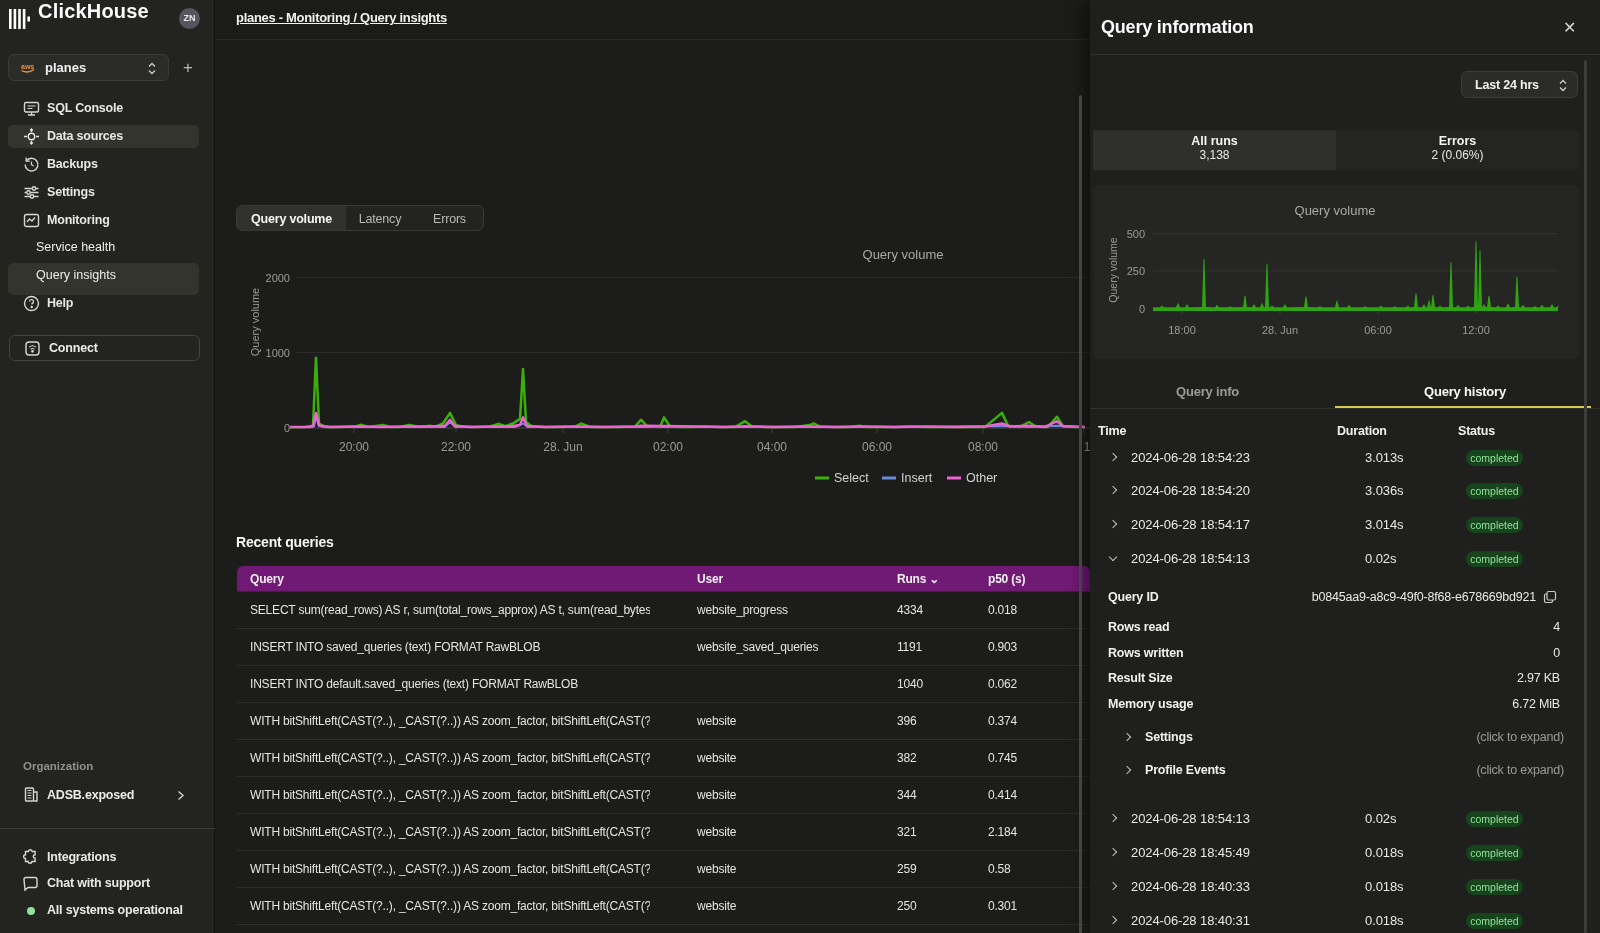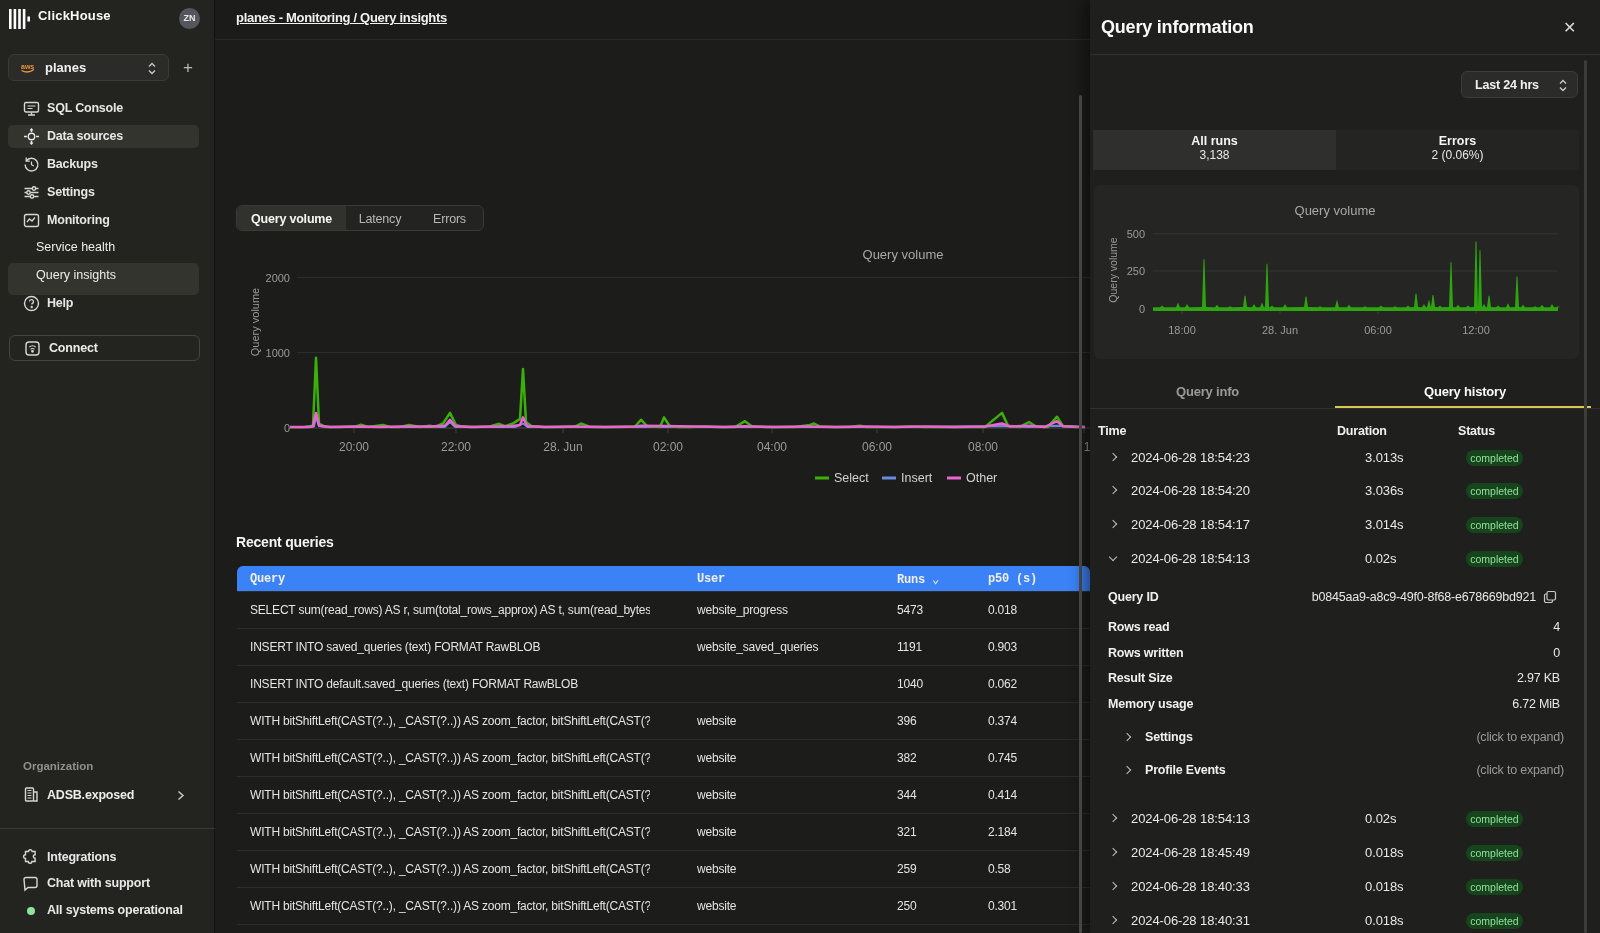--- a/index.html
+++ b/index.html
@@ -1,20 +1,20 @@
 <!DOCTYPE html>
 <html><head>
 <meta charset="utf-8">
 <style>
 * { margin:0; padding:0; box-sizing:border-box; }
 html,body { width:1600px; height:933px; overflow:hidden; background:#1b1b19; font-family:"Liberation Sans", sans-serif; }
 
 #sidebar { position:absolute; left:0; top:0; width:215px; height:933px; background:#232320; border-right:1px solid #111; }
 .sb-logo { position:absolute; left:9px; top:8px; }
-.sb-brand { position:absolute; left:38px; top:8px; font-size:13px; font-weight:700; color:#fafafa; letter-spacing:0.2px; }
+.sb-brand { position:absolute; left:38px; top:0; font-size:20px; font-weight:700; color:#fafafa; letter-spacing:0.2px; }
 .sb-av { position:absolute; left:179px; top:8px; width:21px; height:21px; border-radius:50%; background:#55555e; color:#e8e8e8; font-size:9px; font-weight:700; text-align:center; line-height:21px; }
 .sb-dd { position:absolute; left:8px; top:54px; width:161px; height:27px; background:#2b2b29; border:1px solid #3a3a37; border-radius:6px; }
 .sb-dd .txt { position:absolute; left:36px; top:5px; font-size:13px; font-weight:700; color:#f0f0f0; }
 .sb-plus { position:absolute; left:183px; top:58px; font-size:17px; color:#b9b9b6; font-weight:400; }
 .nav { position:absolute; left:8px; width:191px; height:23px; border-radius:5px; }
 .nav .ic { position:absolute; left:15px; top:3px; width:17px; height:17px; }
 .nav .tx { position:absolute; left:39px; top:4px; font-size:12.5px; font-weight:700; letter-spacing:-0.2px; color:#e6e6e4; }
 .nav .tx2 { position:absolute; left:28px; top:4px; font-size:12.5px; font-weight:400; color:#ececea; }
 .hl { background:#34342f; }
 #connect { position:absolute; left:9px; top:335px; width:191px; height:26px; border:1px solid #44443f; border-radius:6px; }
@@ -32,21 +32,21 @@
 .card .lb { position:absolute; left:15px; top:22px; font-size:13.5px; letter-spacing:-0.2px; color:#c9c9c6; }
 .card .vl { position:absolute; left:15px; top:45px; font-size:16px; font-weight:700; color:#fafafa; }
 #tabbar { position:absolute; left:21px; top:205px; width:248px; height:26px; background:#232321; border:1px solid #393936; border-radius:6px; overflow:hidden; }
 .tb { position:absolute; top:0; height:26px; font-size:12.5px; letter-spacing:-0.2px; line-height:26px; text-align:center; color:#b7b7b4; }
 .tb.on { background:#31312e; color:#f5f5f3; font-weight:700; }
 #rq-title { position:absolute; left:21px; top:534px; font-size:14px; font-weight:700; letter-spacing:-0.2px; color:#f5f5f3; }
 
 #rqt { position:absolute; left:22px; top:566px; width:853px; }
 .trow { position:absolute; left:0; width:853px; height:37px; border-bottom:1px solid #2d2d2b; }
 .trow div { position:absolute; top:11px; font-size:12px; letter-spacing:-0.2px; color:#e4e4e2; white-space:nowrap; }
-.th { background:#3b82f6; border-radius:6px 6px 0 0; height:26px !important;font-family:Liberation Mono, monospace; }
+.th { background:#701a75; border-radius:6px 6px 0 0; height:26px !important; }
 .th div { font-weight:700; color:#f0f0ee; top:6px !important; }
 .c-q { left:13px; max-width:400px; overflow:hidden; } .c-u { left:460px; } .c-r { left:660px; } .c-p { left:751px; }
 #mscroll { position:absolute; left:864px; top:95px; width:3px; height:838px; background:#505050; border-radius:2px; }
 
 #panel { position:absolute; left:1090px; top:0; width:510px; height:933px; background:#1f1f1d; box-shadow:-6px 0 14px rgba(0,0,0,0.45); }
 #p-title { position:absolute; left:11px; top:17px; font-size:18px; font-weight:700; letter-spacing:-0.2px; color:#fafafa; }
 #p-x { position:absolute; left:473px; top:18px; font-size:16px; color:#d8d8d6; }
 #p-div { position:absolute; left:0; top:54px; width:510px; height:1px; background:#32322f; }
 #p-dd { position:absolute; left:371px; top:71px; width:117px; height:27px; background:#2b2b29; border:1px solid #3c3c39; border-radius:6px; }
 #p-dd .txt { position:absolute; left:13px; top:6px; font-size:12.5px; font-weight:700; letter-spacing:-0.2px; color:#f0f0ee; }
@@ -251,21 +251,21 @@
   <div id="rqt">
     <div class="trow th" style="top:0">
         <div class="c-q">Query</div>
         <div class="c-u">User</div>
         <div class="c-r">Runs ⌄</div>
         <div class="c-p">p50 (s)</div>
       </div>
     <div class="trow" style="top:26px">
         <div class="c-q">SELECT sum(read_rows) AS r, sum(total_rows_approx) AS t, sum(read_bytes) ...</div>
         <div class="c-u">website_progress</div>
-        <div class="c-r">5473</div>
+        <div class="c-r">4334</div>
         <div class="c-p">0.018</div>
       </div>
     <div class="trow" style="top:63px">
         <div class="c-q">INSERT INTO saved_queries (text) FORMAT RawBLOB</div>
         <div class="c-u">website_saved_queries</div>
         <div class="c-r">1191</div>
         <div class="c-p">0.903</div>
       </div>
     <div class="trow" style="top:100px">
         <div class="c-q">INSERT INTO default.saved_queries (text) FORMAT RawBLOB</div>

